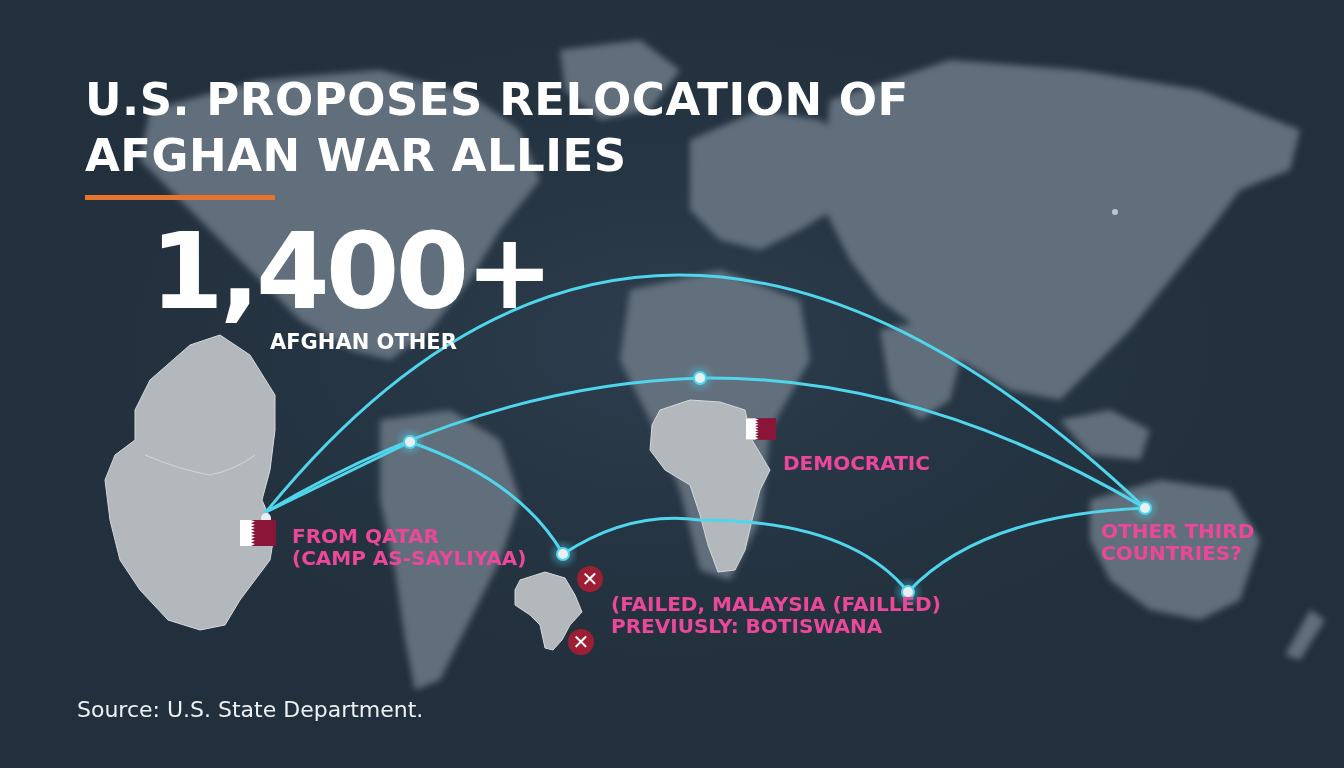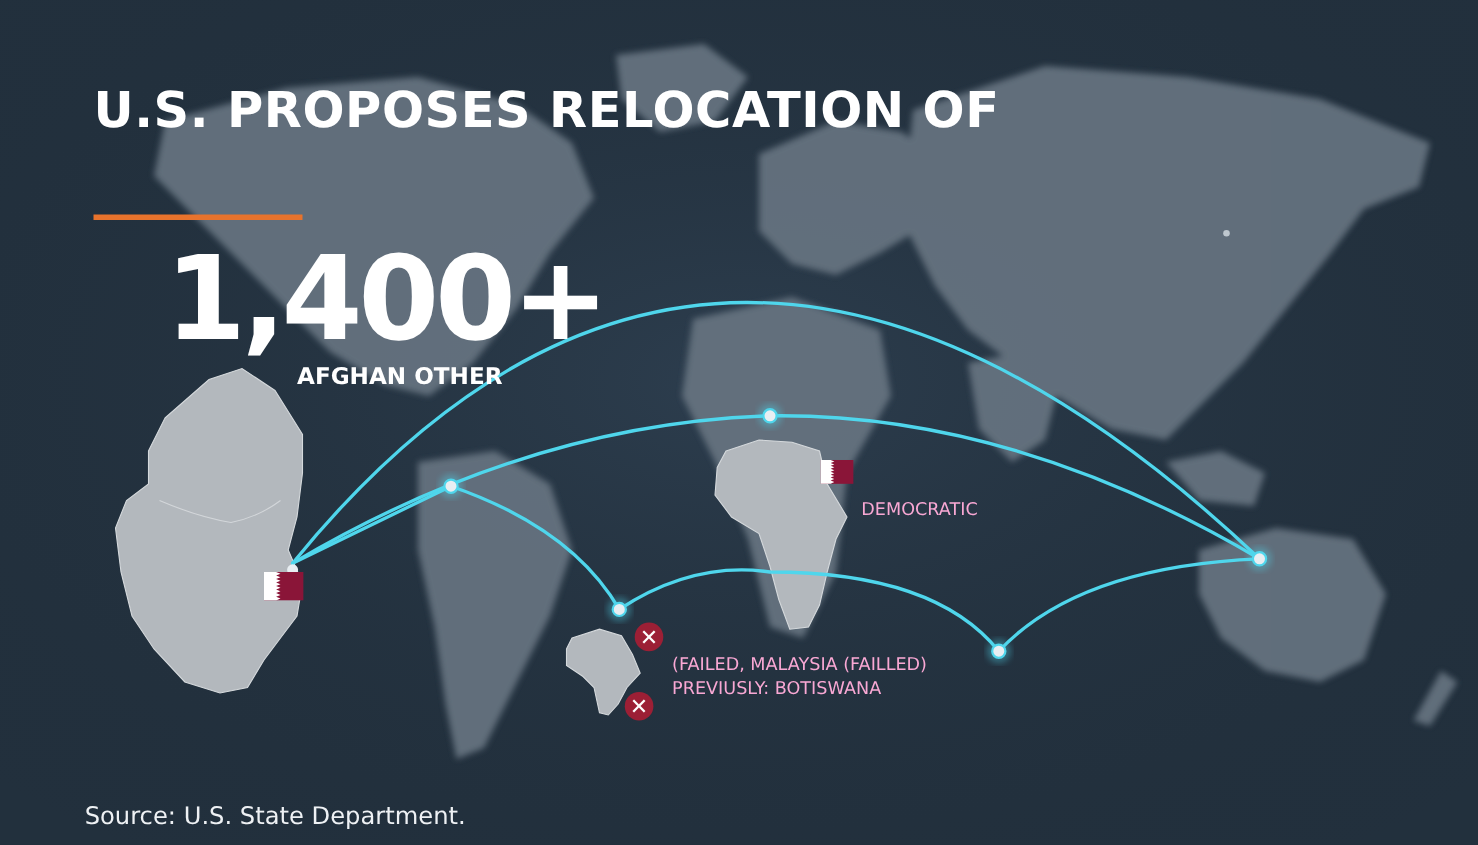--- a/index.html
+++ b/index.html
@@ -22,25 +22,25 @@
     position:absolute; left:150px; top:212px;
     color:#fff; font-weight:700; font-size:106px; line-height:120px;
     font-family:"DejaVu Sans", sans-serif; letter-spacing:-4px;
   }
   .big-sub {
     position:absolute; left:270px; top:330px;
     color:#fff; font-weight:700; font-size:21px;
     font-family:"DejaVu Sans", sans-serif;
   }
   .label {
-    position:absolute; color:#f9a8d4; font-weight:400; font-size:16px; line-height:22px;
+    position:absolute; color:#ec4899; font-weight:700; font-size:20px; line-height:22px;
     font-family:"DejaVu Sans", sans-serif; white-space:nowrap; text-transform:uppercase;
   }
   .source {
-    position:absolute; left:77px; top:730px; color:#eef1f4;
+    position:absolute; left:77px; top:697px; color:#eef1f4;
     font-size:22px; font-family:"DejaVu Sans", sans-serif;text-align:right;
   }
   .flag { position:absolute; width:36px; height:26px; }
   .x-badge {
     position:absolute; width:26px; height:26px; border-radius:50%;
     background:#9c1f35; color:#fff; font-weight:700; font-size:20px;
     line-height:26px; text-align:center; font-family:"DejaVu Sans", sans-serif;
   }
 </style>
 </head>
@@ -114,41 +114,50 @@
       <circle cx="908" cy="592" r="6" fill="#e8eef2" stroke="#4fd6ec" stroke-width="2"></circle>
       <circle cx="1145" cy="508" r="11" fill="#4fd6ec" opacity="0.35" filter="url(#glow)"></circle>
       <circle cx="1145" cy="508" r="6" fill="#e8eef2" stroke="#4fd6ec" stroke-width="2"></circle>
       <circle cx="266" cy="518" r="5" fill="#e8eef2"></circle>
       <circle cx="1115" cy="212" r="3" fill="#d6dde3" opacity="0.8"></circle>
     </g>
   </svg>
 
   <div class="title">
     <div>U.S. PROPOSES RELOCATION OF</div>
+    <div>AFGHAN WAR ALLIES</div>
   </div>
   <div class="accent-bar"></div>
 
   <div class="big-number">1,400+</div>
   <div class="big-sub">AFGHAN OTHER</div>
 
   <svg class="flag" style="left:240px; top:520px;" viewBox="0 0 36 26">
     <rect width="36" height="26" fill="#8a1538"></rect>
     <path d="M0,0 H11 L15,1.6 L11,3.2 L15,4.8 L11,6.4 L15,8 L11,9.6 L15,11.2 L11,12.8 L15,14.4 L11,16 L15,17.6 L11,19.2 L15,20.8 L11,22.4 L15,24 L11,26 H0 Z" fill="#ffffff"></path>
   </svg>
+  <div class="label" style="left:292px; top:525px;">
+    <div>FROM QATAR</div>
+    <div>(CAMP AS-SAYLIYAA)</div>
+  </div>
 
   <svg class="flag" style="left:746px; top:418px; width:30px; height:22px;" viewBox="0 0 36 26">
     <rect width="36" height="26" fill="#8a1538"></rect>
     <path d="M0,0 H11 L15,1.6 L11,3.2 L15,4.8 L11,6.4 L15,8 L11,9.6 L15,11.2 L11,12.8 L15,14.4 L11,16 L15,17.6 L11,19.2 L15,20.8 L11,22.4 L15,24 L11,26 H0 Z" fill="#ffffff"></path>
   </svg>
   <div class="label" style="left:783px; top:452px;">
     <div>DEMOCRATIC</div>
   </div>
 
   <div class="x-badge" style="left:577px; top:566px;">✕</div>
   <div class="x-badge" style="left:568px; top:629px;">✕</div>
   <div class="label" style="left:611px; top:593px;">
     <div>(FAILED, MALAYSIA (FAILLED)</div>
     <div>PREVIUSLY: BOTISWANA</div>
   </div>
 
+  <div class="label" style="left:1101px; top:520px;">
+    <div>OTHER THIRD</div>
+    <div>COUNTRIES?</div>
+  </div>
 
   <div class="source">Source: U.S. State Department.</div>
 </div>
 
 </body></html>

